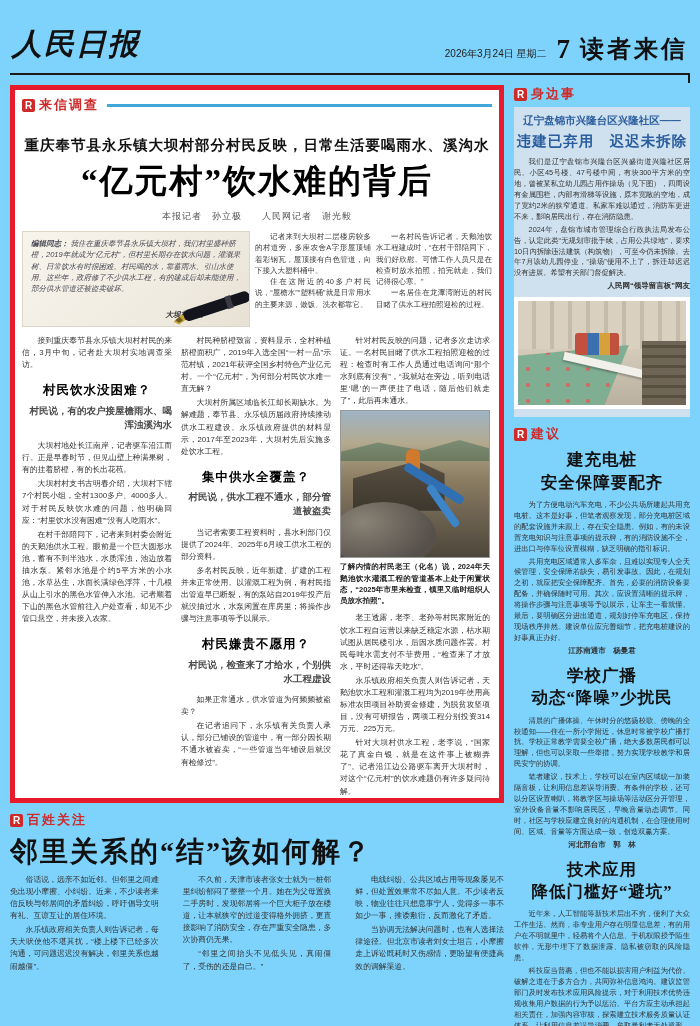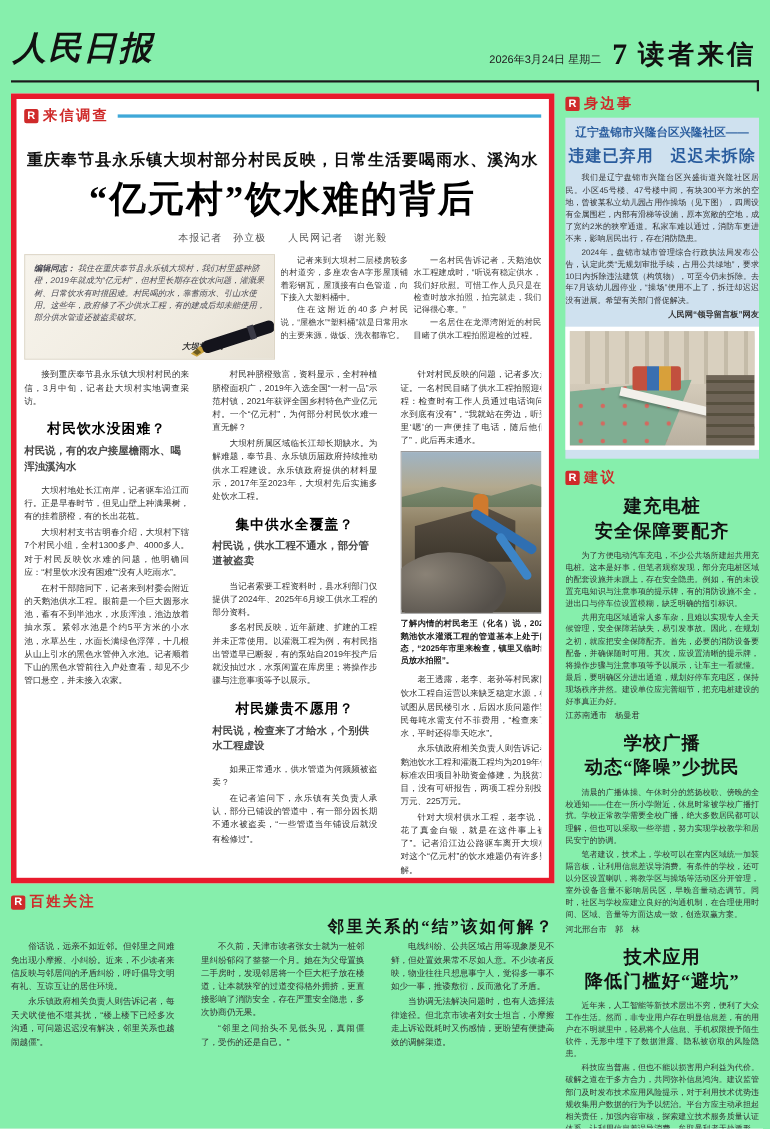--- a/index.html
+++ b/index.html
@@ -1,18 +1,18 @@
 <!DOCTYPE html>
 <html><head>
 <meta charset="utf-8">
 <style>
   * { margin:0; padding:0; box-sizing:border-box; }
   html,body { width:700px; height:1026px; overflow:hidden; background:#f6f6f4; }
   body { font-family:"Liberation Sans","DejaVu Sans",sans-serif; color:#2b2b2b; }
-  .page { width:700px; height:1026px; background:#86efac; padding:24px 10px 0 10px; }
+  .page { width:700px; height:1026px; background:#7dd3fc; padding:24px 10px 0 10px; }
 
   
   .hdr { display:flex; justify-content:space-between; align-items:flex-end;
          border-bottom:2px solid #1a1a1a; padding:0 2px 8px 2px; position:relative; }
   .hdr::after { content:""; position:absolute; right:0; bottom:-10px; width:2px; height:10px; background:#1a1a1a; }
   .masthead { font-family:"Liberation Serif","DejaVu Serif",serif; font-weight:bold; font-style:italic;
               font-size:30px; letter-spacing:2px; color:#111; }
   .hdr-right { display:flex; align-items:flex-end; gap:10px; }
   .date { font-size:10px; color:#222; padding-bottom:4px; }
   .pgnum { font-size:27px; font-weight:bold; font-family:"Liberation Serif",serif; color:#111; }
@@ -39,43 +39,43 @@
   .row1 { display:flex; gap:5px; height:96px; margin-bottom:8px; }
   .letterbox { width:228px; flex:none; background:linear-gradient(135deg,#f7f4ec 0%,#efeadf 70%,#e7e1d4 100%);
                border:1px solid #ddd6c6; padding:6px 8px; font-size:7.5px; line-height:1.5;
                color:#4a4a55; position:relative; overflow:hidden; font-style:italic; }
   .letterbox .sal { font-weight:bold; }
   .letterbox .sig { position:absolute; right:46px; bottom:6px; font-weight:bold; }
   .pen { position:absolute; right:-8px; bottom:4px; width:86px; height:30px; transform:rotate(-18deg); }
   .minicol { flex:1; font-size:7.5px; line-height:1.5; text-align:justify; color:#3a3a3a; overflow:hidden; }
   .minicol p { text-indent:2em; }
 
-  .colsrow { display:flex; gap:21px; height:498px; overflow:hidden; }
+  .colsrow { display:flex; gap:9px; height:498px; overflow:hidden; }
   .col { width:150px; flex:none; font-size:7.8px; line-height:1.55; text-align:justify; color:#333; overflow:hidden; }
   .col p.para { text-indent:2em; margin-bottom:2px; }
   .subhead { text-align:center; font-family:"Liberation Serif",serif; font-weight:900; font-size:12.5px;
              color:#000; margin:10px 0 3px; letter-spacing:1px; }
-  .deck { text-align:left; font-weight:bold; font-size:9.5px; color:#4a4a4a; margin-bottom:8px; line-height:1.5; }
+  .deck { text-align:right; font-weight:bold; font-size:9.5px; color:#4a4a4a; margin-bottom:8px; line-height:1.5; }
 
   .mainphoto { width:100%; height:148px; border:1px solid #999; position:relative; overflow:hidden;
                background:linear-gradient(180deg,#9fb4c4 0%,#b3a98e 22%,#8d7f63 45%,#6f6452 70%,#4c463a 100%); margin:3px 0; }
   .mainphoto .ridge { position:absolute; left:0; top:18%; width:100%; height:16%;
                background:linear-gradient(180deg,#7e8f77,#6c7a5e); clip-path:polygon(0 60%,25% 20%,55% 55%,80% 10%,100% 45%,100% 100%,0 100%); }
   .mainphoto .shack { position:absolute; left:8%; top:34%; width:62%; height:34%;
                background:linear-gradient(180deg,#5a5043,#3c362c); clip-path:polygon(0 35%,70% 0,100% 25%,100% 100%,0 100%); }
   .mainphoto .pipe1 { position:absolute; left:40%; top:46%; width:46%; height:9px; background:#2f6fb2; border-radius:4px; transform:rotate(32deg); }
   .mainphoto .pipe2 { position:absolute; left:52%; top:62%; width:34%; height:8px; background:#3c85c8; border-radius:4px; transform:rotate(55deg); }
   .mainphoto .person { position:absolute; left:44%; top:26%; width:14px; height:22px; background:#d07a2e; border-radius:6px 6px 3px 3px; }
   .mainphoto .rock { position:absolute; left:-6%; bottom:-8%; width:70%; height:46%; background:radial-gradient(ellipse at 30% 30%,#8a8276,#55504a 70%); border-radius:50%; }
   .photocap { font-size:7.5px; font-weight:bold; line-height:1.5; color:#222; margin-bottom:6px; }
 
   
   .bx { margin-top:8px; height:190px; overflow:hidden; }
-  .bx-title { text-align:right; font-family:"Liberation Serif","DejaVu Serif",serif; font-weight:900;
-              font-size:15px; letter-spacing:2px; color:#111; margin:4px 0 3px; }
+  .bx-title { text-align:left; font-family:"Liberation Serif","DejaVu Serif",serif; font-weight:900;
+              font-size:28px; letter-spacing:2px; color:#111; margin:4px 0 3px; }
   .bx-byline { text-align:center; font-size:9px; color:#555; letter-spacing:2px; margin-bottom:7px; }
   .bx-cols { display:flex; gap:24px; }
   .bx-col { flex:1; font-size:7.8px; line-height:1.55; text-align:justify; color:#333; }
   .bx-col p.para { text-indent:2em; margin-bottom:2px; }
 
   
   .side { display:flex; flex-direction:column; }
   .panel { background:#cfe1ef; padding:7px 0 8px; margin-bottom:8px; }
   .community { font-size:10.5px; font-weight:bold; color:#2a5d9e; text-align:center; margin-bottom:4px; }
   .bluehead { font-size:14.5px; font-weight:900; color:#2a5d9e; text-align:center; letter-spacing:1px; margin-bottom:6px;
@@ -95,21 +95,21 @@
   .sidephoto .scaf { position:absolute; right:0; bottom:0; width:26%; height:62%;
         background:repeating-linear-gradient(0deg,#6f6557 0 7px,#57503f 7px 10px); }
   .sidephoto .slide { position:absolute; left:34%; top:30%; width:26%; height:22%;
         background:linear-gradient(90deg,#c2503e 0 30%,#3a6fb0 30% 55%,#d8a03a 55% 80%,#c2503e 80%); border-radius:3px; }
 
   .letterart { margin-bottom:9px; }
   .sidetitle { text-align:center; font-family:"Liberation Serif","DejaVu Serif",serif; font-weight:900;
                font-size:16.5px; color:#111; line-height:1.35; letter-spacing:1px; margin:6px 0 6px; }
   .letterart .body { font-size:7.3px; line-height:1.5; text-align:justify; color:#333; }
   .letterart .body p.para { text-indent:2em; margin-bottom:2px; }
-  .inline-sig { text-align:left; font-size:7.5px; font-weight:normal; color:#333; }
+  .inline-sig { text-align:center; font-size:7.5px; font-weight:bold; color:#333; }
 </style>
 </head>
 <body>
 
 <div class="page">
 
   <header class="hdr">
     <div class="masthead">人民日报</div>
     <div class="hdr-right">
       <span class="date">2026年3月24日 星期二</span>
@@ -143,21 +143,21 @@
               <polygon points="3,21 10,18 13,24 7,26" fill="#6b5a20"></polygon>
               <rect x="16" y="12" width="96" height="16" rx="7" fill="#14141c"></rect>
               <rect x="78" y="11" width="8" height="18" fill="#3a3a46"></rect>
             </svg>
           </div>
           <div class="minicol">
               <p class="para">记者来到大坝村二层楼房较多的村道旁，多座农舍A字形屋顶铺着彩钢瓦，屋顶接有白色管道，向下接入大塑料桶中。</p>
               <p class="para">住在这附近的40多户村民说，“屋檐水”“塑料桶”就是日常用水的主要来源，做饭、洗衣都靠它。</p>
             </div>
           <div class="minicol">
-              <p class="para">一名村民告诉记者，天鹅池饮水工程建成时，“听说有稳定供水，我们好欣慰。可惜工作人员只是在检查时放水拍照，拍完就走，我们记得很心寒。”</p>
+              <p class="para">一名村民告诉记者，天鹅池饮水工程建成时，“在村干部陪同下，我们好欣慰。可惜工作人员只是在检查时放水拍照，拍完就走，我们记得很心寒。”</p>
               <p class="para">一名居住在龙潭湾附近的村民目睹了供水工程拍照迎检的过程。</p>
             </div>
         </div>
 
         <div class="colsrow">
           <div class="col">
             <div>
                 <p class="para">接到重庆奉节县永乐镇大坝村村民的来信，3月中旬，记者赴大坝村实地调查采访。</p>
               </div>
             <h2 class="subhead">村民饮水没困难？</h2>

